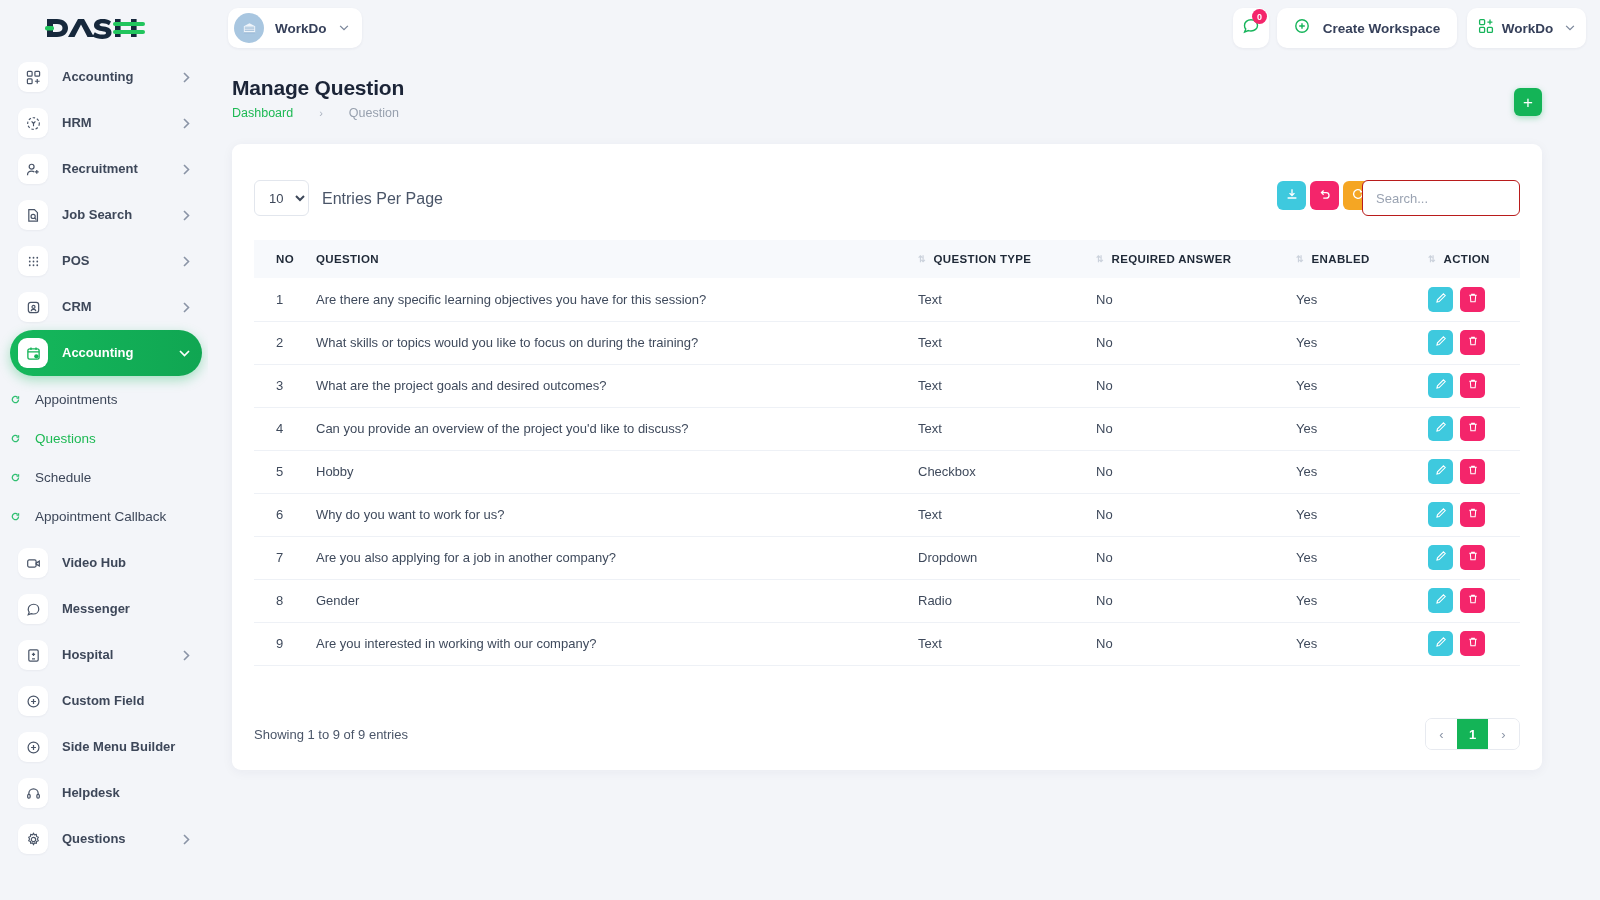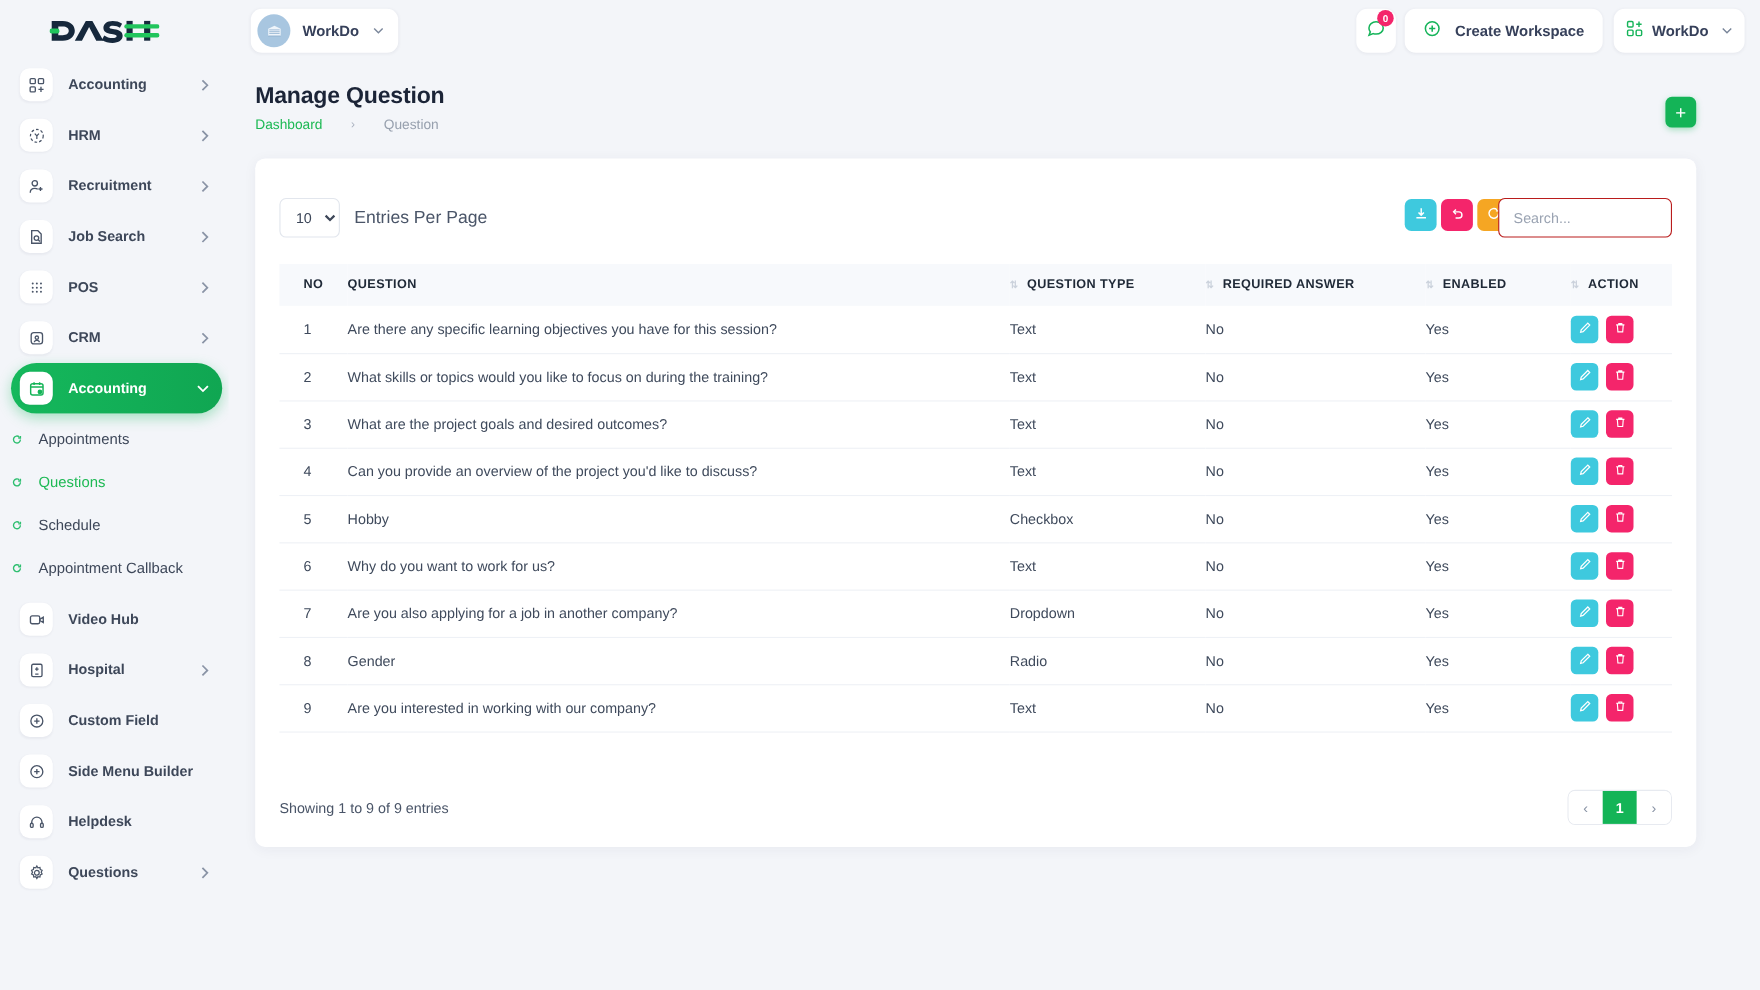--- a/index.html
+++ b/index.html
@@ -563,20 +563,28 @@
     <div class="nav-item" style="margin-top:4px;">
       <span class="nav-icon-box">
         <svg width="15" height="15" viewBox="0 0 16 16" fill="none" stroke="#4a5568" stroke-width="1.3">
           <rect x="1.8" y="4.2" width="9" height="7.6" rx="1.6"></rect>
             <path d="M10.8 7.6l3.4-2.1v5.2l-3.4-2.1z"></path>
         </svg>
       </span>
       <span class="nav-label">Video Hub</span>
     </div>
 
+    <div class="nav-item">
+      <span class="nav-icon-box">
+        <svg width="15" height="15" viewBox="0 0 16 16" fill="none" stroke="#4a5568" stroke-width="1.3">
+          <path d="M13.6 7.6c0 3-2.6 5.2-5.8 5.2-.8 0-1.6-.1-2.3-.4L2.4 13.6l1-2.7a5 5 0 01-1-3.3c0-2.9 2.6-5.2 5.8-5.2s5.4 2.3 5.4 5.2z"></path>
+        </svg>
+      </span>
+      <span class="nav-label">Messenger</span>
+    </div>
 
     <div class="nav-item">
       <span class="nav-icon-box">
         <svg width="15" height="15" viewBox="0 0 16 16" fill="none" stroke="#4a5568" stroke-width="1.3">
           <rect x="3" y="2" width="10" height="12" rx="1.4"></rect>
             <path d="M8 5v3.4M6.3 6.7h3.4"></path>
             <path d="M6.4 11.6h3.2"></path>
         </svg>
       </span>
       <span class="nav-label">Hospital</span>

